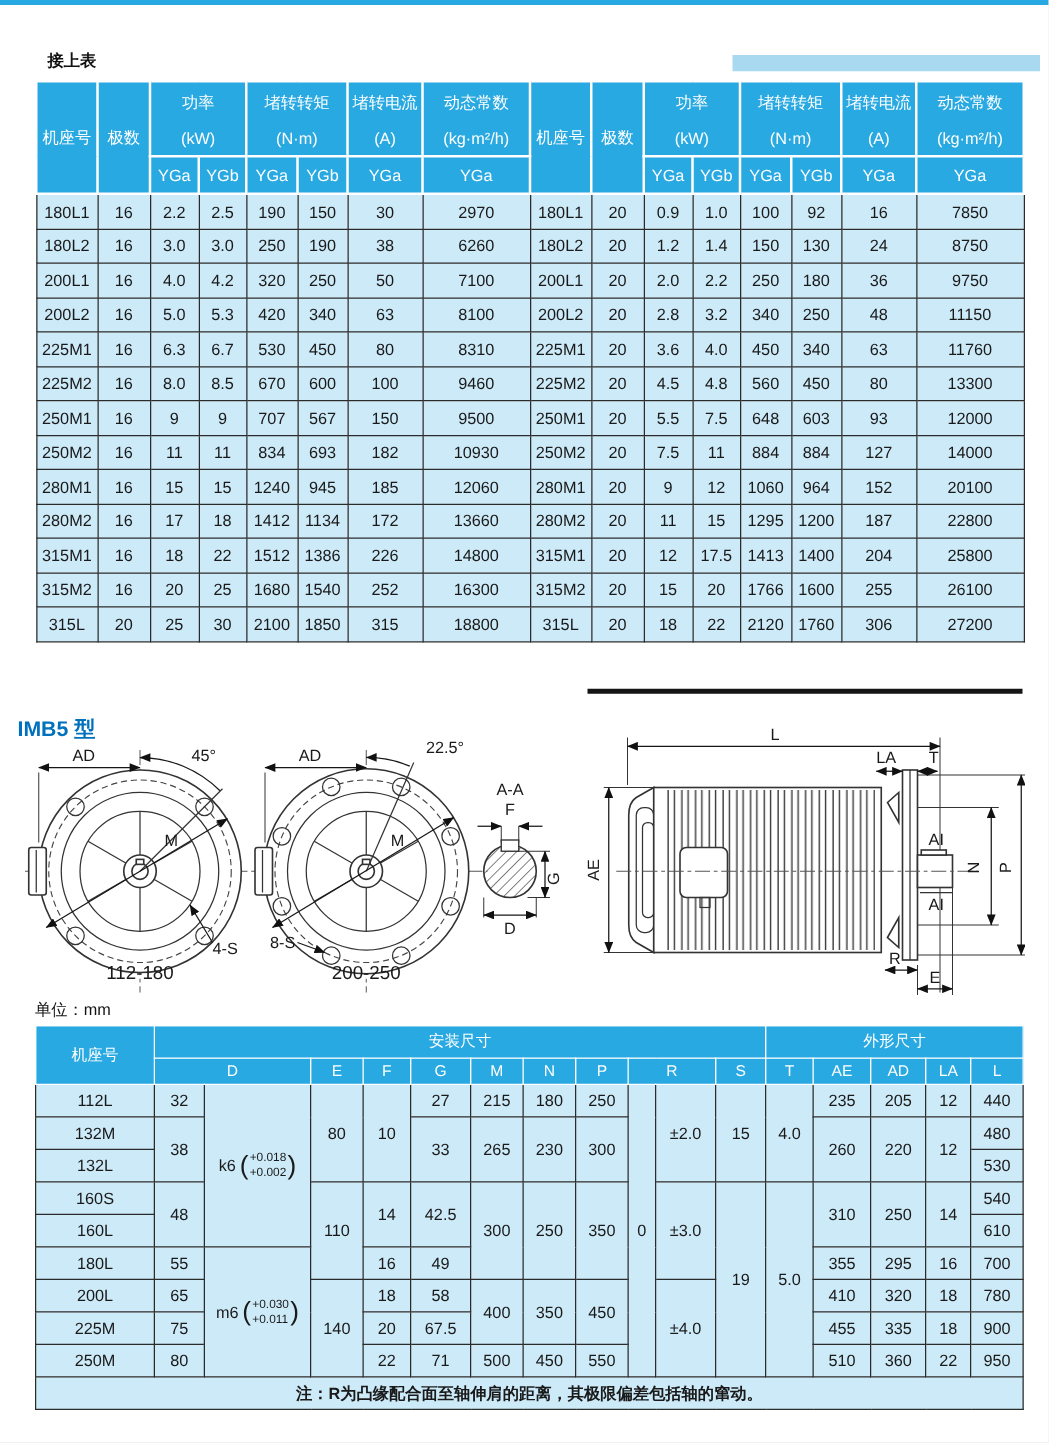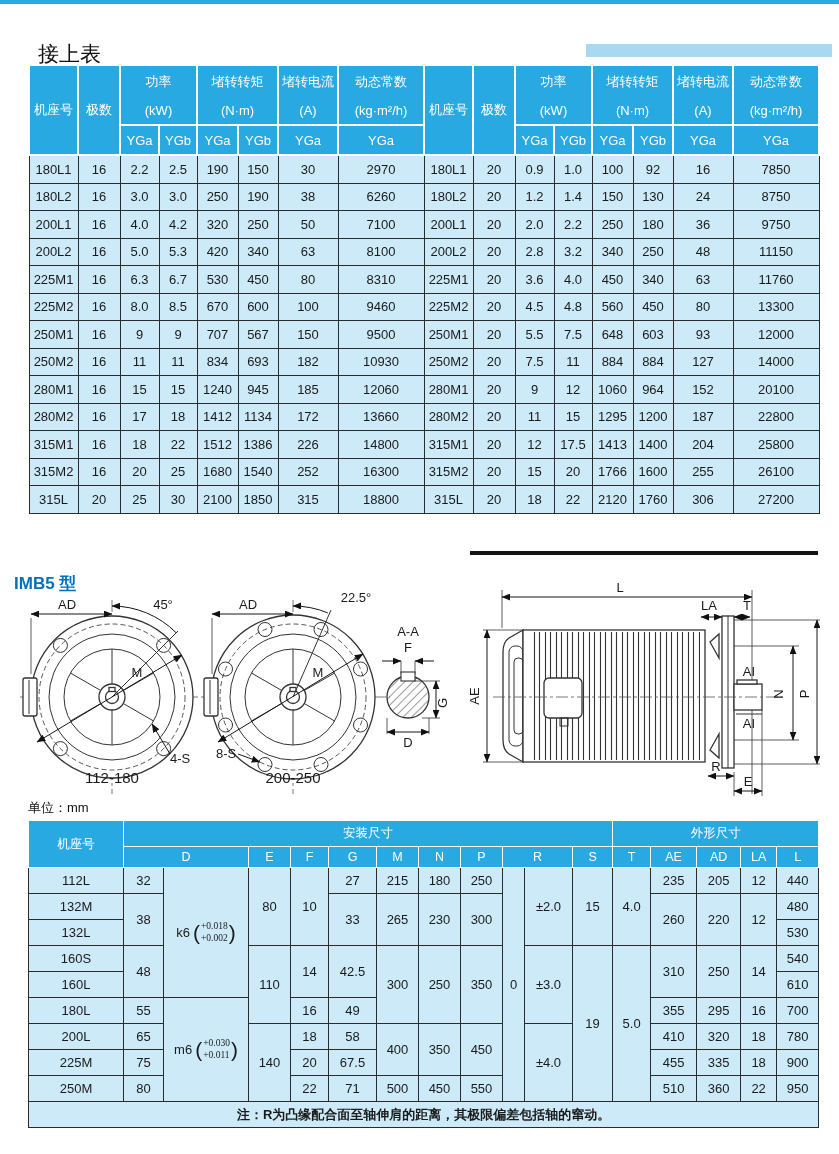--- a/index.html
+++ b/index.html
@@ -1,20 +1,20 @@
 <!DOCTYPE html>
 <html><head>
 <meta charset="utf-8">
 <style>
   html,body{margin:0;padding:0;background:#e8e8e8;}
   .page{position:relative;width:839px;height:1154px;background:#fff;font-family:"Liberation Sans",sans-serif;overflow:hidden;margin:0 auto;}
   .topstrip{position:absolute;top:0;left:0;width:839px;height:4px;background:#29A9E1;}
   .series-title{position:absolute;top:2px;right:22px;font-size:42px;font-weight:bold;font-style:italic;color:#0071BC;letter-spacing:2px;white-space:nowrap;}
   .title-bar{position:absolute;top:44px;left:586px;width:246px;height:13px;background:#A9D9F1;}
-  .continued{position:absolute;top:40px;left:38px;font-size:21px;font-weight:normal;color:#111;}
+  .continued{position:absolute;top:40px;left:38px;font-size:13px;font-weight:bold;color:#111;}
 
   table{border-collapse:collapse;table-layout:fixed;}
   #spec-table{position:absolute;left:28px;top:64px;width:790px;}
   #spec-table th{background:#29A9E1;color:#fff;border:2px solid #fff;font-weight:normal;font-size:13px;padding:0;}
   #spec-table thead tr:first-child{height:60px;}
   #spec-table thead tr:nth-child(2){height:30px;}
   #spec-table th.hgroup div:first-child{margin-bottom:12px;}
   #spec-table td{background:#CDEAF8;border:1px solid #2b2b2b;text-align:center;font-size:13px;height:26.5px;color:#1a1a1a;padding:0;}
   #spec-table tbody{border:1.5px solid #222;}
 
@@ -37,21 +37,21 @@
   #dim-table th{background:#29A9E1;color:#fff;border:1.5px solid #fff;font-weight:normal;font-size:12.5px;padding:2px 0;}
   #dim-table thead tr:first-child{height:26px;}
   #dim-table thead tr:nth-child(2){height:21px;}
   #dim-table td{background:#CDEAF8;border:1px solid #2b2b2b;text-align:center;font-size:13px;color:#1a1a1a;padding:0;}
   #dim-table tbody tr{height:26px;margin-top:44px;}
   #dim-table{border:1.5px solid #222;}
   td.notecell{text-align:left;padding:9px 8px;font-size:13.5px;font-weight:bold;color:#111;}
   .tolwrap{display:inline-flex;align-items:center;gap:1px;justify-content:center;}
   .fit{font-size:13px;margin-right:2px;}
   .bigparen{font-size:21px;font-weight:300;line-height:1;}
-  .stack{display:inline-flex;flex-direction:column;font-size:9.5px;line-height:1.2;text-align:left;font-family:Liberation Serif, serif;}
+  .stack{display:inline-flex;flex-direction:column;font-size:9.5px;line-height:1.2;text-align:left;}
 </style>
 </head>
 <body>
 
 <div class="page">
   <div class="topstrip"></div>
   <div class="title-bar"></div>
   <div class="continued">接上表</div>
 
   <table id="spec-table">

